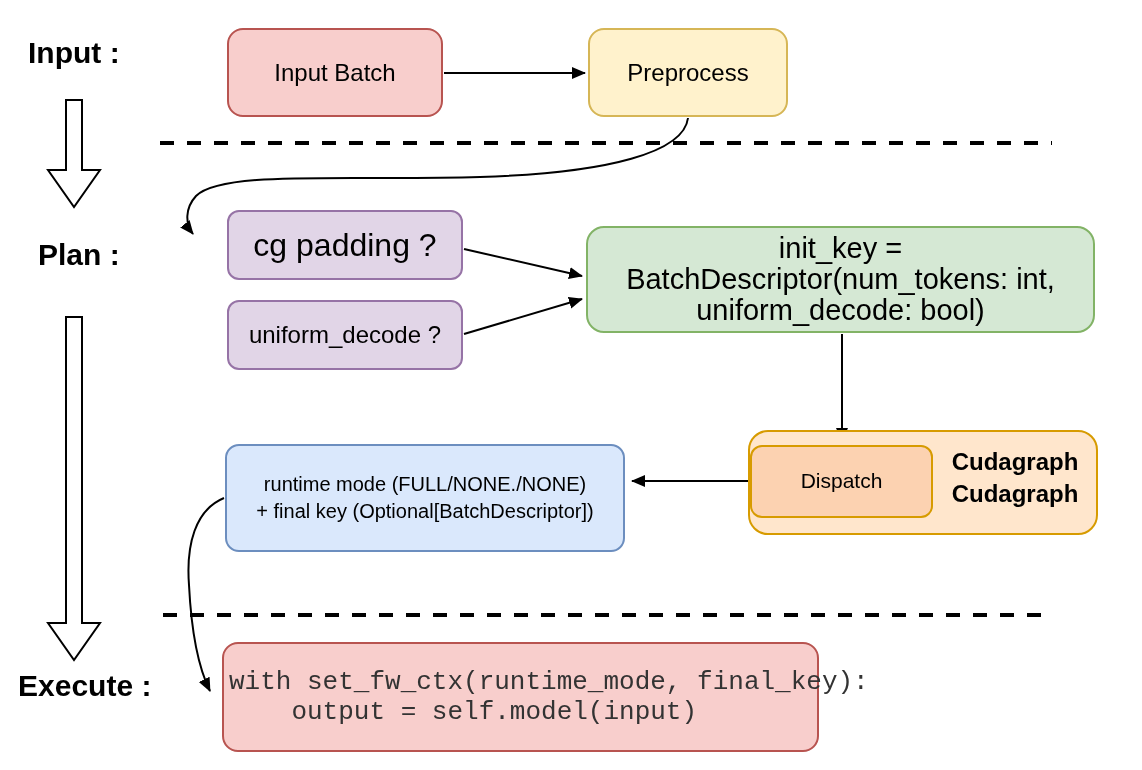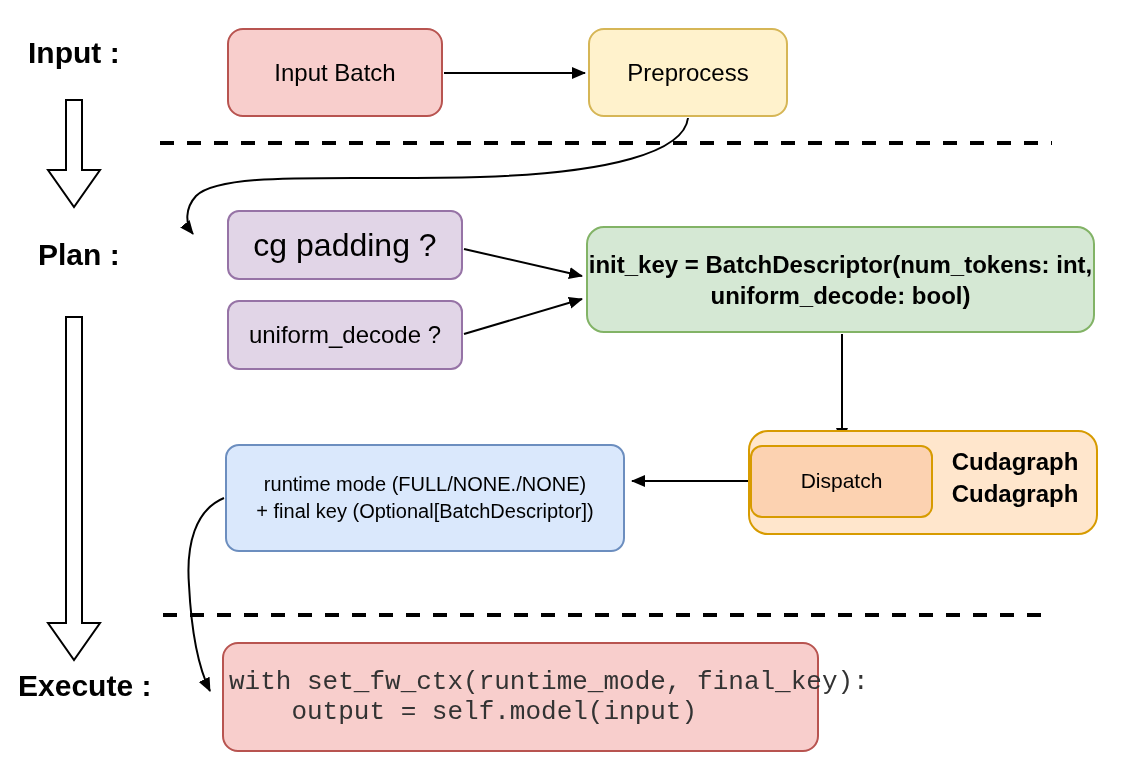--- a/index.html
+++ b/index.html
@@ -56,23 +56,22 @@
   #node-cg-padding {
     left: 227px; top: 210px; width: 236px; height: 70px;
     background: #e1d5e7; border-color: #9673a6; font-size: 32px; border-radius: 12px; text-align: center;
   }
   #node-uniform-decode {
     left: 227px; top: 300px; width: 236px; height: 70px;
     background: #e1d5e7; border-color: #9673a6; font-size: 24px; border-radius: 12px;
   }
   #node-init-key {
     left: 586px; top: 226px; width: 509px; height: 107px;
-    background: #d5e8d4; border-color: #82b366; font-size: 24px; line-height: 31px;
+    background: #d5e8d4; border-color: #82b366; font-size: 29px; line-height: 31px;
     border-radius: 18px;
-    font-weight: bold;
   }
   #node-cudagraph {
     left: 748px; top: 430px; width: 350px; height: 105px;
     background: #ffe6cc; border-color: #d79b00; font-size: 24px; border-radius: 20px; font-weight: bold;
   }
   #cudagraph-text {
     position: absolute;
     left: 185px; top: 14px; width: 160px;
     font-size: 24px; line-height: 32px; text-align: center;
   }

